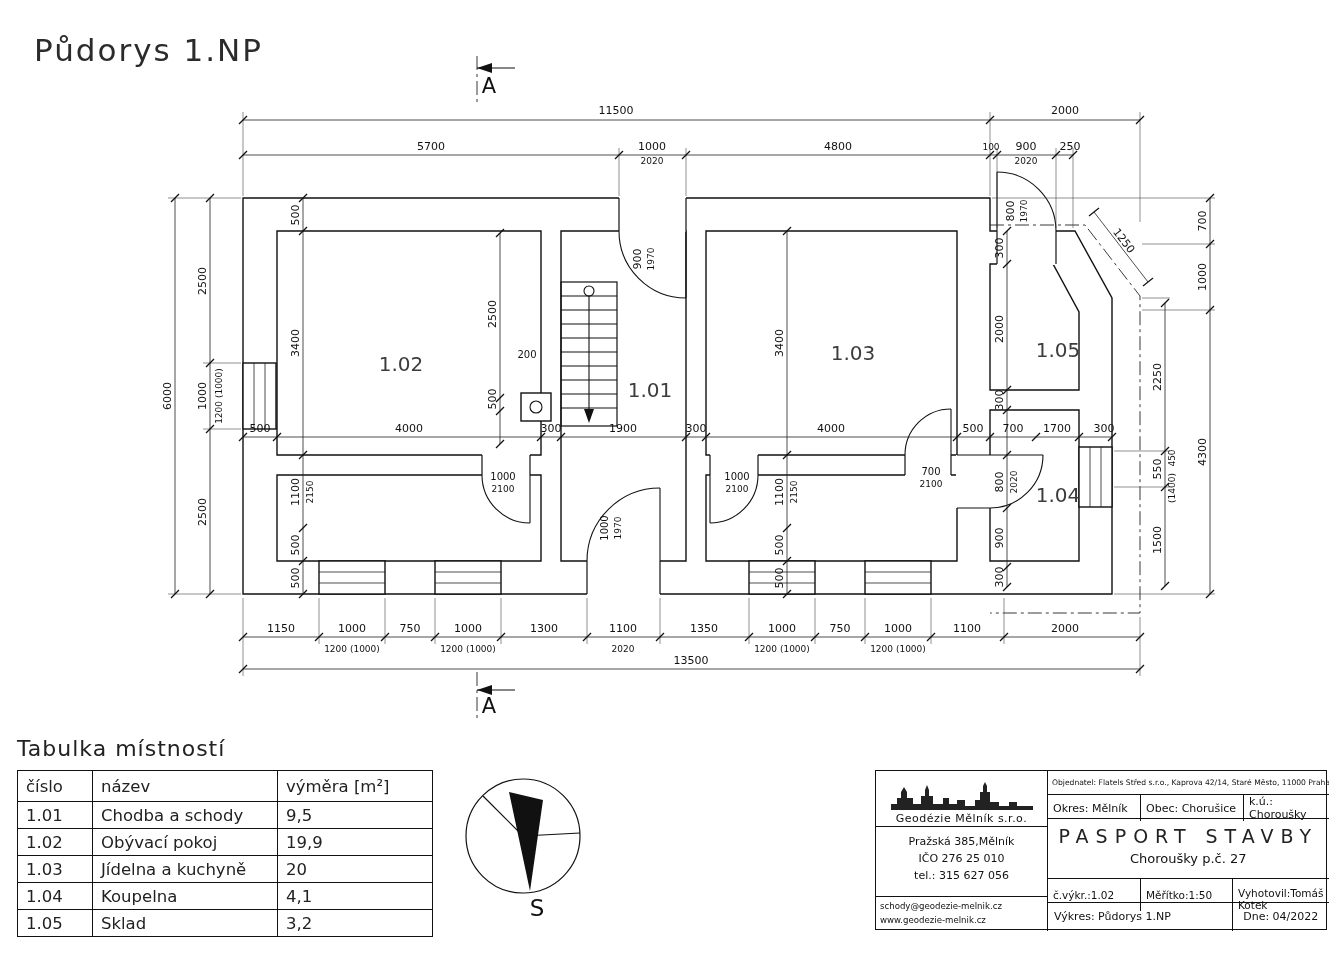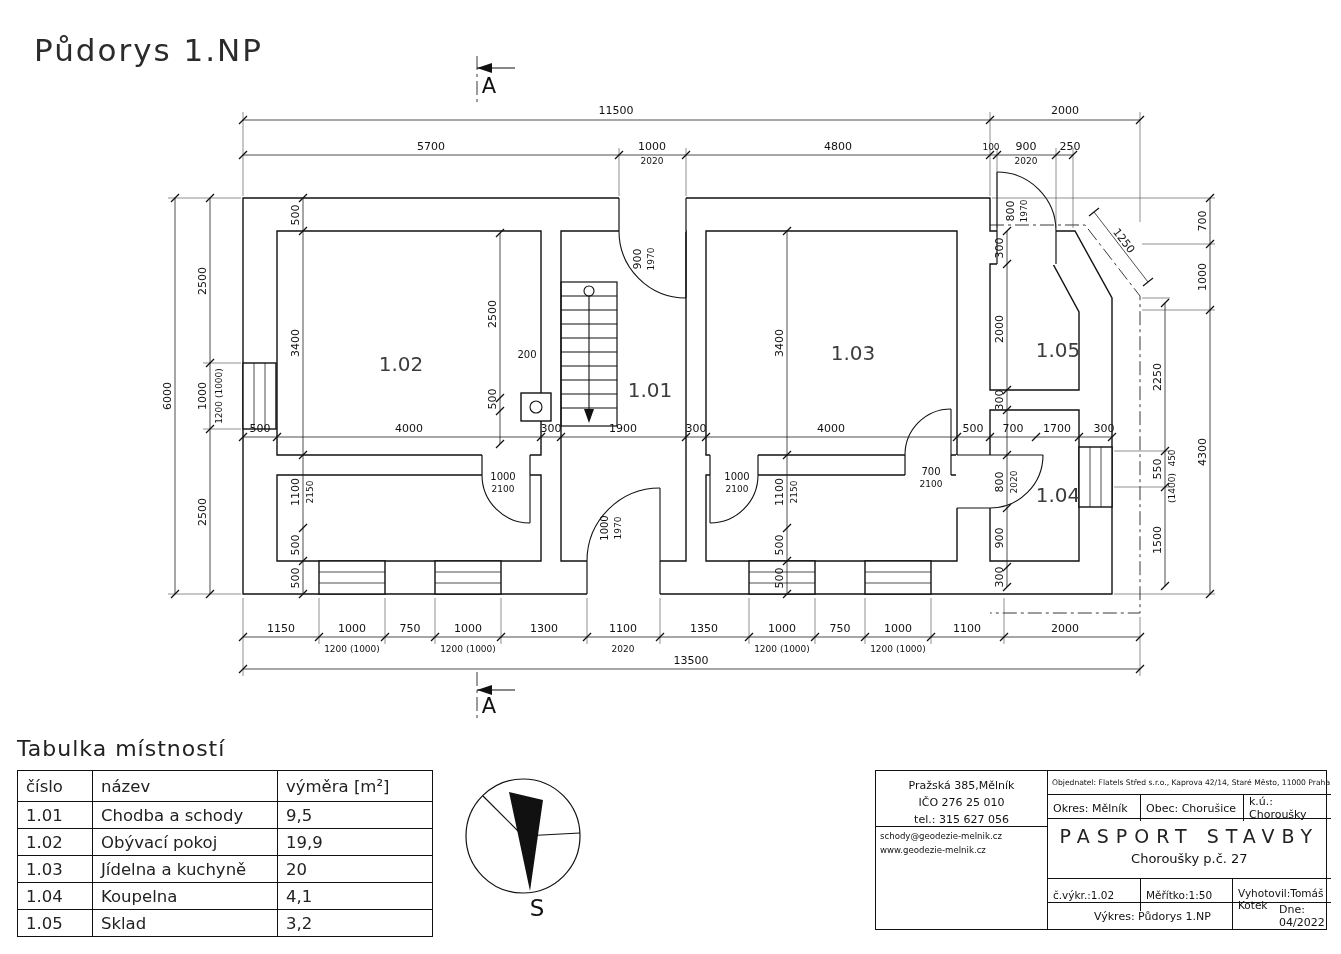--- a/index.html
+++ b/index.html
@@ -46,21 +46,21 @@
   .tb-okres{border-bottom:1.3px solid #111;display:grid;grid-template-columns:93px 103px 1fr;}
   .tb-okres div{border-right:1.3px solid #111;display:flex;align-items:center;padding:0 5px;font-size:11px;}
   .tb-okres div:last-child{border-right:none;}
   .tb-title{border-bottom:1.3px solid #111;text-align:center;padding-top:6px;}
   .tb-doc{font-size:19px;letter-spacing:7px;color:#222;}
   .tb-sub{font-size:13px;margin-top:4px;}
   .tb-info{border-bottom:1.3px solid #111;display:grid;grid-template-columns:93px 92px 1fr;}
   .tb-info div{border-right:1.3px solid #111;display:flex;align-items:center;padding:0 5px;font-size:10.5px;}
   .tb-info div:last-child{border-right:none;margin-top:8px;}
   .tb-foot{display:grid;grid-template-columns:185px 1fr;}
-  .tb-foot div{border-right:1.3px solid #111;display:flex;align-items:center;padding:0 6px;font-size:11px;margin-left:40px;}
+  .tb-foot div{border-right:1.3px solid #111;display:flex;align-items:center;padding:0 6px;font-size:11px;}
   .tb-foot div:last-child{border-right:none;justify-content:center;}
 </style>
 </head>
 <body>
 
 <div class="sheet">
 
   <h1 class="page-title">Půdorys 1.NP</h1>
 
   <svg class="plan" viewBox="0 0 1341 954">
@@ -462,20 +462,26 @@
           <td>1.05</td>
           <td>Sklad</td>
           <td>3,2</td>
         </tr>
       </tbody>
     </table>
   </div>
 
   <div class="tblock">
     <div class="tb-left">
+      <div class="tb-logo">
+        <svg width="150" height="32" viewBox="0 0 150 32">
+          <path fill="#222" d="M4,30 L4,24 L10,24 L10,18 L14,18 L14,12 L17,7 L20,12 L20,18 L26,18 L26,24 L34,24 L34,16 L38,16 L38,10 L40,5 L42,10 L42,16 L46,16 L46,24 L56,24 L56,18 L62,18 L62,24 L70,24 L70,20 L78,20 L78,26 L88,26 L88,20 L93,20 L93,12 L96,12 L96,6 L98,2 L100,6 L100,12 L103,12 L103,22 L112,22 L112,26 L122,26 L122,22 L130,22 L130,26 L146,26 L146,30 Z"></path>
+        </svg>
+        <div class="tb-company">Geodézie Mělník s.r.o.</div>
+      </div>
       <div class="tb-addr">
         <div>Pražská 385,Mělník</div>
         <div>IČO 276 25 010</div>
         <div>tel.: 315 627 056</div>
       </div>
       <div class="tb-mail">
         <div>schody@geodezie-melnik.cz</div>
         <div>www.geodezie-melnik.cz</div>
       </div>
     </div>

